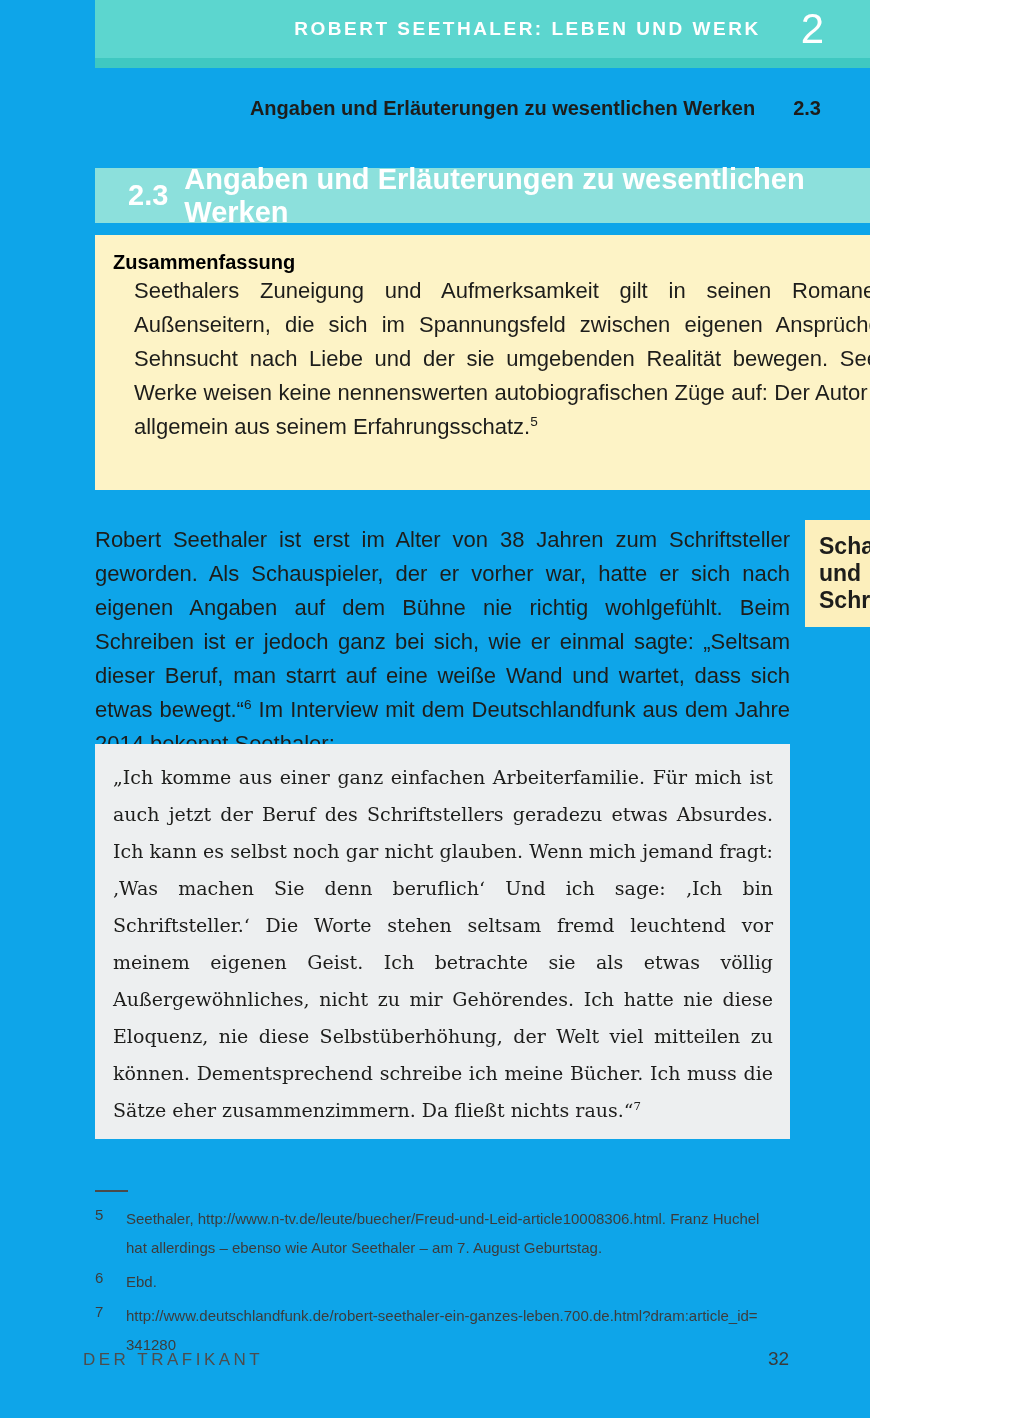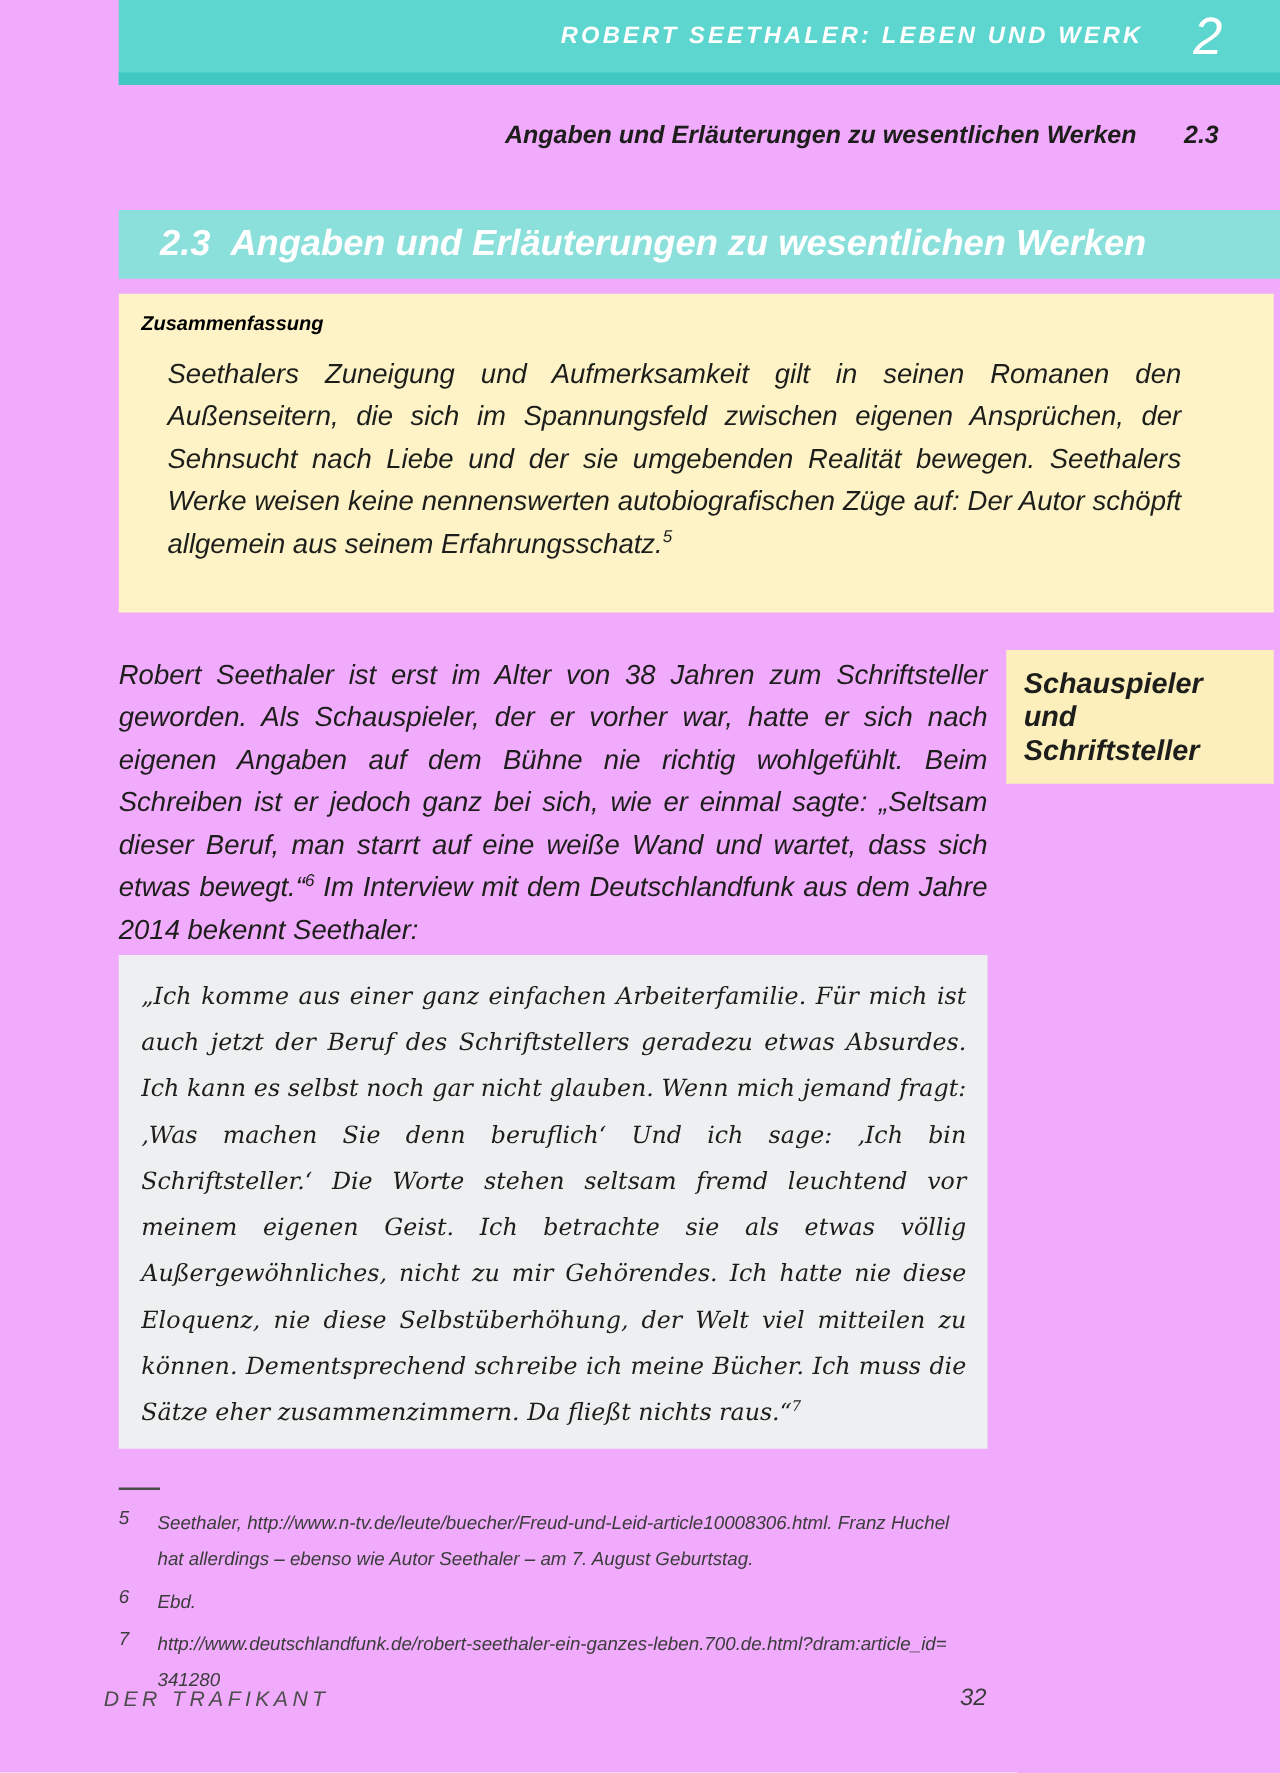--- a/index.html
+++ b/index.html
@@ -9,21 +9,21 @@
     --yellow-summary:#fdf3c6;
     --yellow-margin:#fcefbc;
     --gray-quote:#edeff0;
     --text-dark:#1d1d1b;
     --text-footnote:#3c3c3c;
     --text-footer:#4d4d4d;
   }
   *{margin:0;padding:0;box-sizing:border-box;}
   html,body{background:#ffffff;}
   body{font-family:"Liberation Sans",sans-serif;color:var(--text-dark);}
-  .page{position:relative;width:1024px;height:1418px;background:#f0abfc;overflow:hidden;font-style:italic;}
+  .page{position:relative;width:870px;height:1418px;background:#0ea5e9;overflow:hidden;}
 
   
   .chapter-band{
     position:absolute;top:0;left:95px;right:0;height:68px;
     background:var(--teal-band);
     border-bottom:10px solid var(--teal-band-dark);
     display:flex;align-items:center;justify-content:flex-end;
     padding-right:46px;
   }
   .chapter-band .band-title{
@@ -52,21 +52,21 @@
   .section-bar .sec-num{color:#fff;font-size:29px;font-weight:700;}
   .section-bar .sec-title{color:#fff;font-size:29px;font-weight:700;margin-left:16px;}
 
   
   .summary-box{
     position:absolute;top:235px;left:95px;width:924px;height:255px;
     background:var(--yellow-summary);
     padding:16px 74px 20px 18px;
     overflow:hidden;
   }
-  .summary-box h2{font-size:16px;font-weight:700;color:#000;margin-bottom:13px;}
+  .summary-box h2{font-size:20px;font-weight:700;color:#000;}
   .summary-box p{
     font-size:22px;line-height:34px;text-align:justify;color:var(--text-dark);
     hyphens:auto;
     margin-left:21px;
   }
 
   
   .body-para{
     position:absolute;top:523px;left:95px;width:695px;
     font-size:22px;line-height:34px;text-align:justify;color:var(--text-dark);
@@ -78,21 +78,21 @@
   
   .margin-note{
     position:absolute;top:520px;left:805px;width:214px;min-height:80px;
     background:var(--yellow-margin);
     padding:13px 14px;
     font-size:23px;line-height:27px;font-weight:700;color:var(--text-dark);
   }
 
   
   .quote-box{
-    position:absolute;top:764px;left:95px;width:695px;min-height:378px;
+    position:absolute;top:744px;left:95px;width:695px;min-height:378px;
     background:var(--gray-quote);
     padding:15px 17px 10px 18px;
   }
   .quote-box p{
     font-family:"DejaVu Serif",serif;
     font-size:19px;line-height:37px;text-align:justify;color:var(--text-dark);
     hyphens:auto;
   }
 
   

